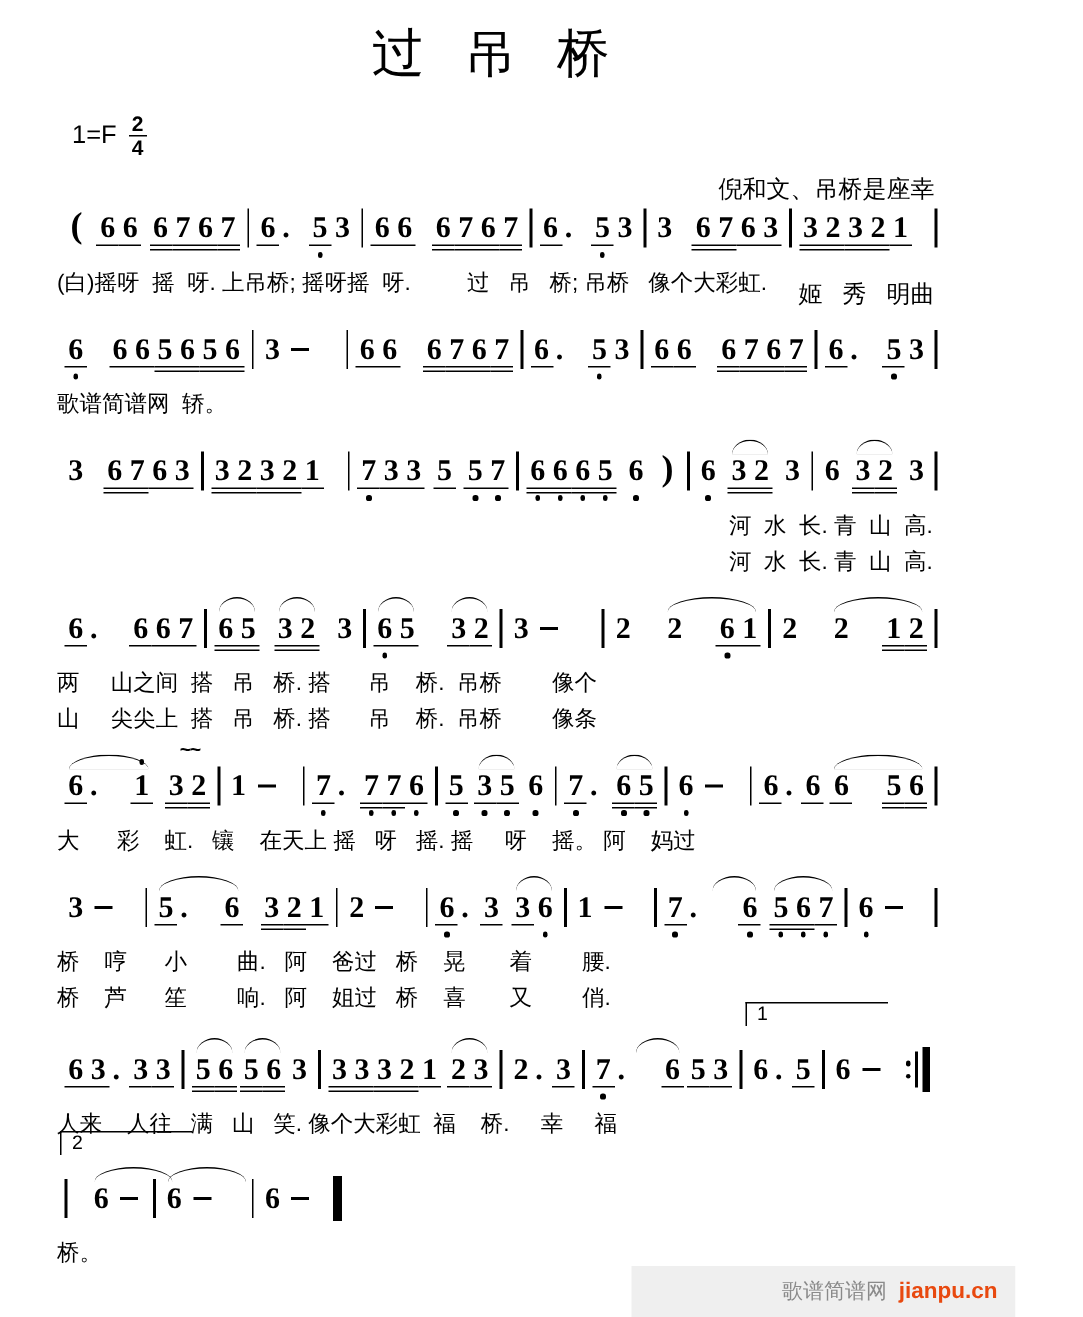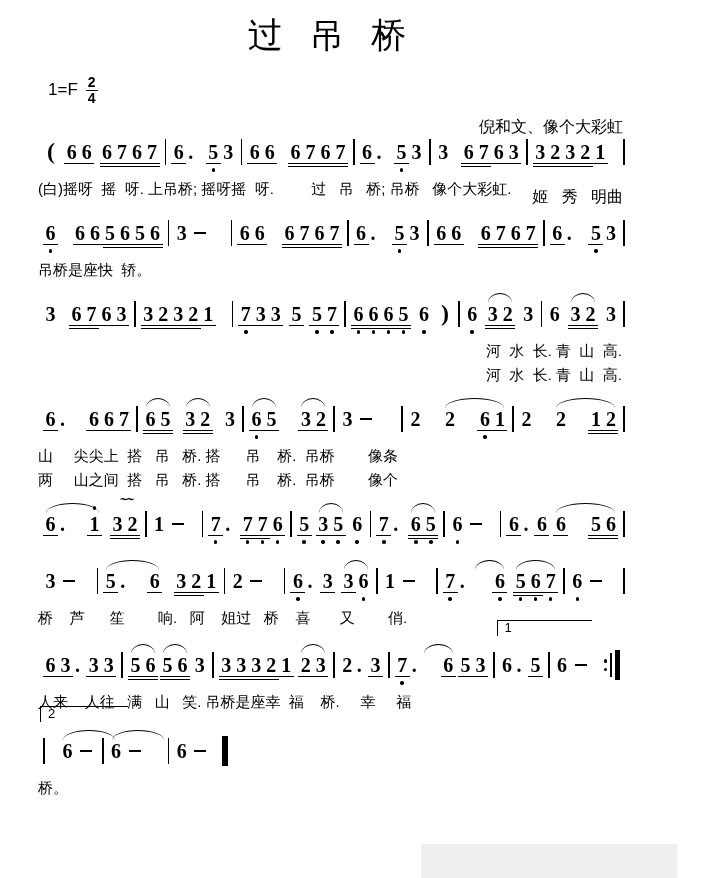--- a/index.html
+++ b/index.html
@@ -79,21 +79,21 @@
 
   <div class="meta">
     <div class="keysig">
       <span>1=F</span>
       <span class="frac">
         <span class="num">2</span>
         <span class="den">4</span>
       </span>
     </div>
     <div class="credits">
-      <div>倪和文、像个大彩虹</div>
+      <div>倪和文、吊桥是座幸</div>
       <div>姬   秀   明曲</div>
     </div>
   </div>
 
   <div id="score">
       <div class="system sys-1">
         <div class="music">
           <div class="measure">
             <span class="grp">
               <span class="note paren">(</span>
@@ -235,21 +235,21 @@
               <span class="note u1">6</span>
               <span class="note ddot">.</span>
             </span>
             <span class="grp">
               <span class="note u1">5<i class="ld"></i></span>
               <span class="note">3</span>
             </span>
           </div>
           <span class="barline"></span>
         </div>
-        <div class="lyr">吊桥是座快  轿。</div>
+        <div class="lyr">歌谱简谱网  轿。</div>
       </div>
       <div class="system sys-3">
         <div class="music">
           <div class="measure">
             <span class="grp">
               <span class="note">3</span>
             </span>
             <span class="grp">
               <span class="note u2">6</span>
               <span class="note u2">7</span>
@@ -392,22 +392,22 @@
             </span>
             <span class="grp arc">
               <span class="note">2</span>
               <span class="sp"></span>
               <span class="note u2">1</span>
               <span class="note u2">2</span>
             </span>
           </div>
           <span class="barline"></span>
         </div>
+        <div class="lyr">两     山之间  搭   吊   桥. 搭      吊    桥.  吊桥        像个</div>
         <div class="lyr">山     尖尖上  搭   吊   桥. 搭      吊    桥.  吊桥        像条</div>
-        <div class="lyr">两     山之间  搭   吊   桥. 搭      吊    桥.  吊桥        像个</div>
       </div>
       <div class="system sys-5">
         <div class="music">
           <div class="measure">
             <span class="grp arc">
               <span class="note u1">6</span>
               <span class="note ddot">.</span>
               <span class="sp"></span>
               <span class="note u1">1<i class="hd"></i></span>
             </span>
@@ -477,20 +477,21 @@
             </span>
             <span class="grp arc">
               <span class="note u1">6</span>
               <span class="sp"></span>
               <span class="note u2">5</span>
               <span class="note u2">6</span>
             </span>
           </div>
           <span class="barline"></span>
         </div>
+        <div class="lyr">大      彩    虹.   镶    在天上 摇   呀   摇. 摇     呀    摇。 阿    妈过</div>
       </div>
       <div class="system sys-6">
         <div class="music">
           <div class="measure">
             <span class="grp">
               <span class="note">3</span>
               <span class="dash"></span>
             </span>
           </div>
           <span class="barline"></span>
@@ -553,20 +554,21 @@
           </div>
           <span class="barline"></span>
           <div class="measure">
             <span class="grp">
               <span class="note">6<i class="ld"></i></span>
               <span class="dash"></span>
             </span>
           </div>
           <span class="barline"></span>
         </div>
+        <div class="lyr">桥    哼      小        曲.   阿    爸过   桥    晃       着        腰.</div>
         <div class="lyr">桥    芦      笙        响.   阿    姐过   桥    喜       又        俏.</div>
       </div>
       <div class="system sys-7">
         <div class="music">
           <div class="measure">
             <span class="grp">
               <span class="note u1">6</span>
               <span class="note u1">3</span>
               <span class="note ddot">.</span>
             </span>
@@ -650,21 +652,21 @@
                 <span class="rdots">
                   <i></i>
                   <i></i>
                 </span>
                 <span class="rthin"></span>
                 <span class="rthick"></span>
               </span>
             </span>
           </div>
         </div>
-        <div class="lyr">人来    人往   满   山   笑. 吊桥是座幸  福    桥.     幸     福</div>
+        <div class="lyr">人来    人往   满   山   笑. 像个大彩虹  福    桥.     幸     福</div>
       </div>
       <div class="system sys-8">
         <div class="music">
           <div class="measure">
             <span class="volta">2</span>
             <span class="grp">
               <span class="barline inb"></span>
             </span>
             <span class="grp arc">
               <span class="note">6</span>
@@ -687,13 +689,17 @@
             <span class="grp">
               <span class="finbar"></span>
             </span>
           </div>
         </div>
         <div class="lyr">桥。</div>
       </div>
     </div>
 
   <div class="wm-band"></div>
+  <div class="wm">
+    <span>歌谱简谱网</span>
+    <span class="wm-url">jianpu.cn</span>
+  </div>
 </div>
 
 </body></html>

